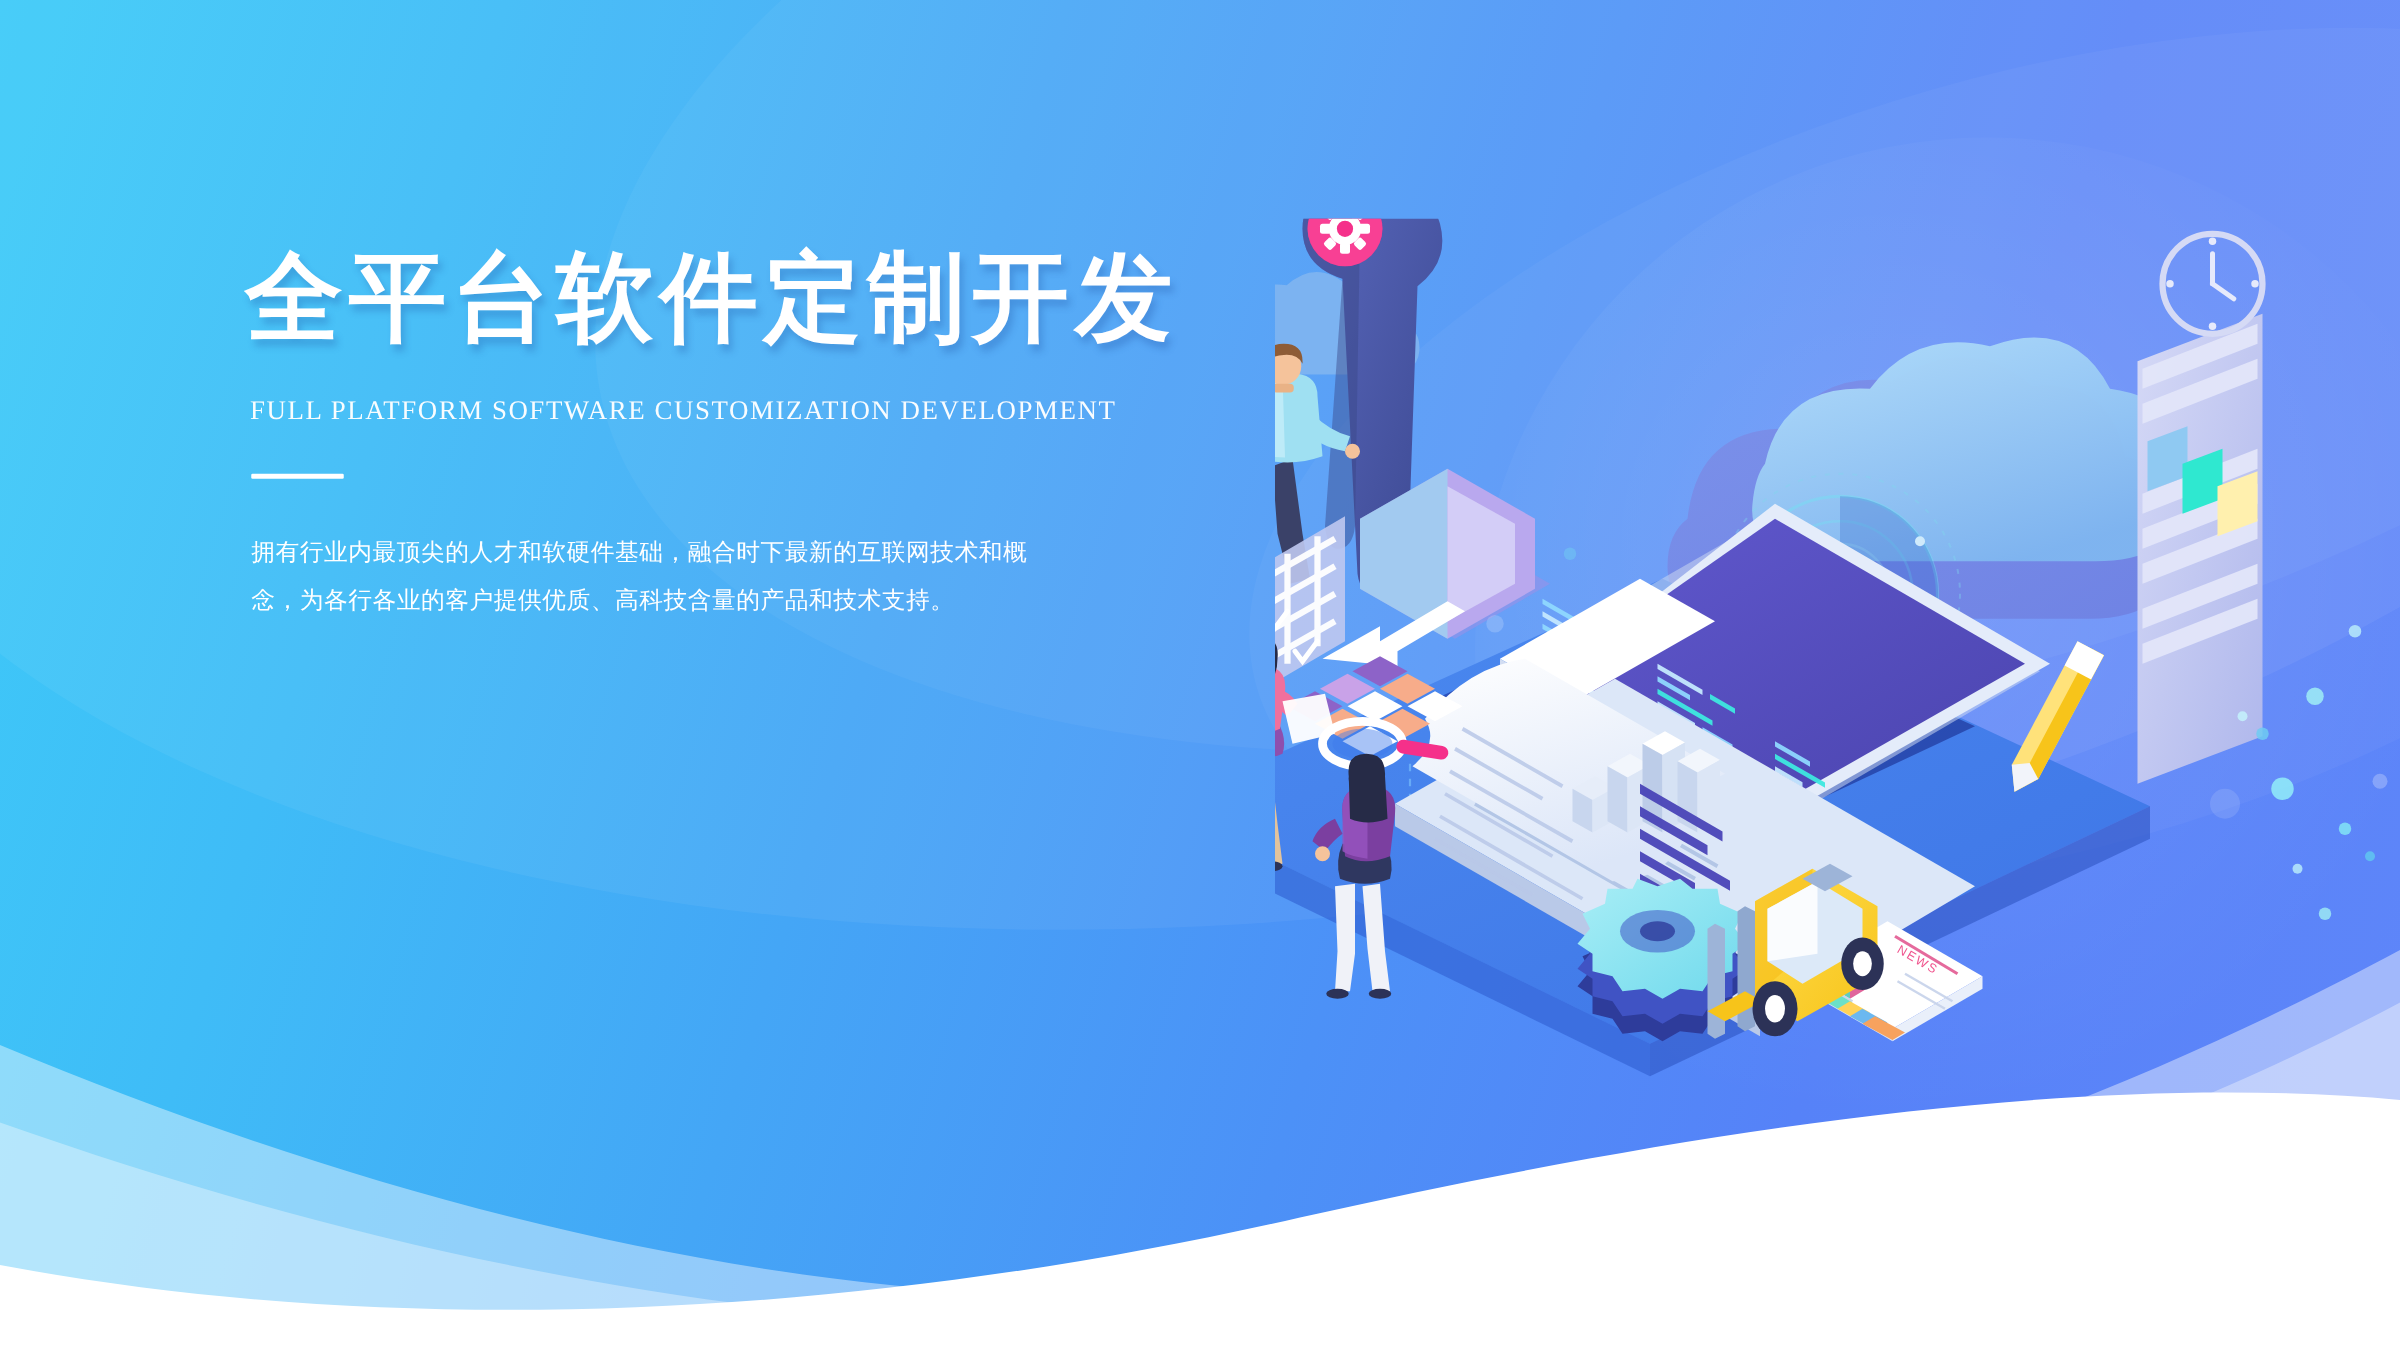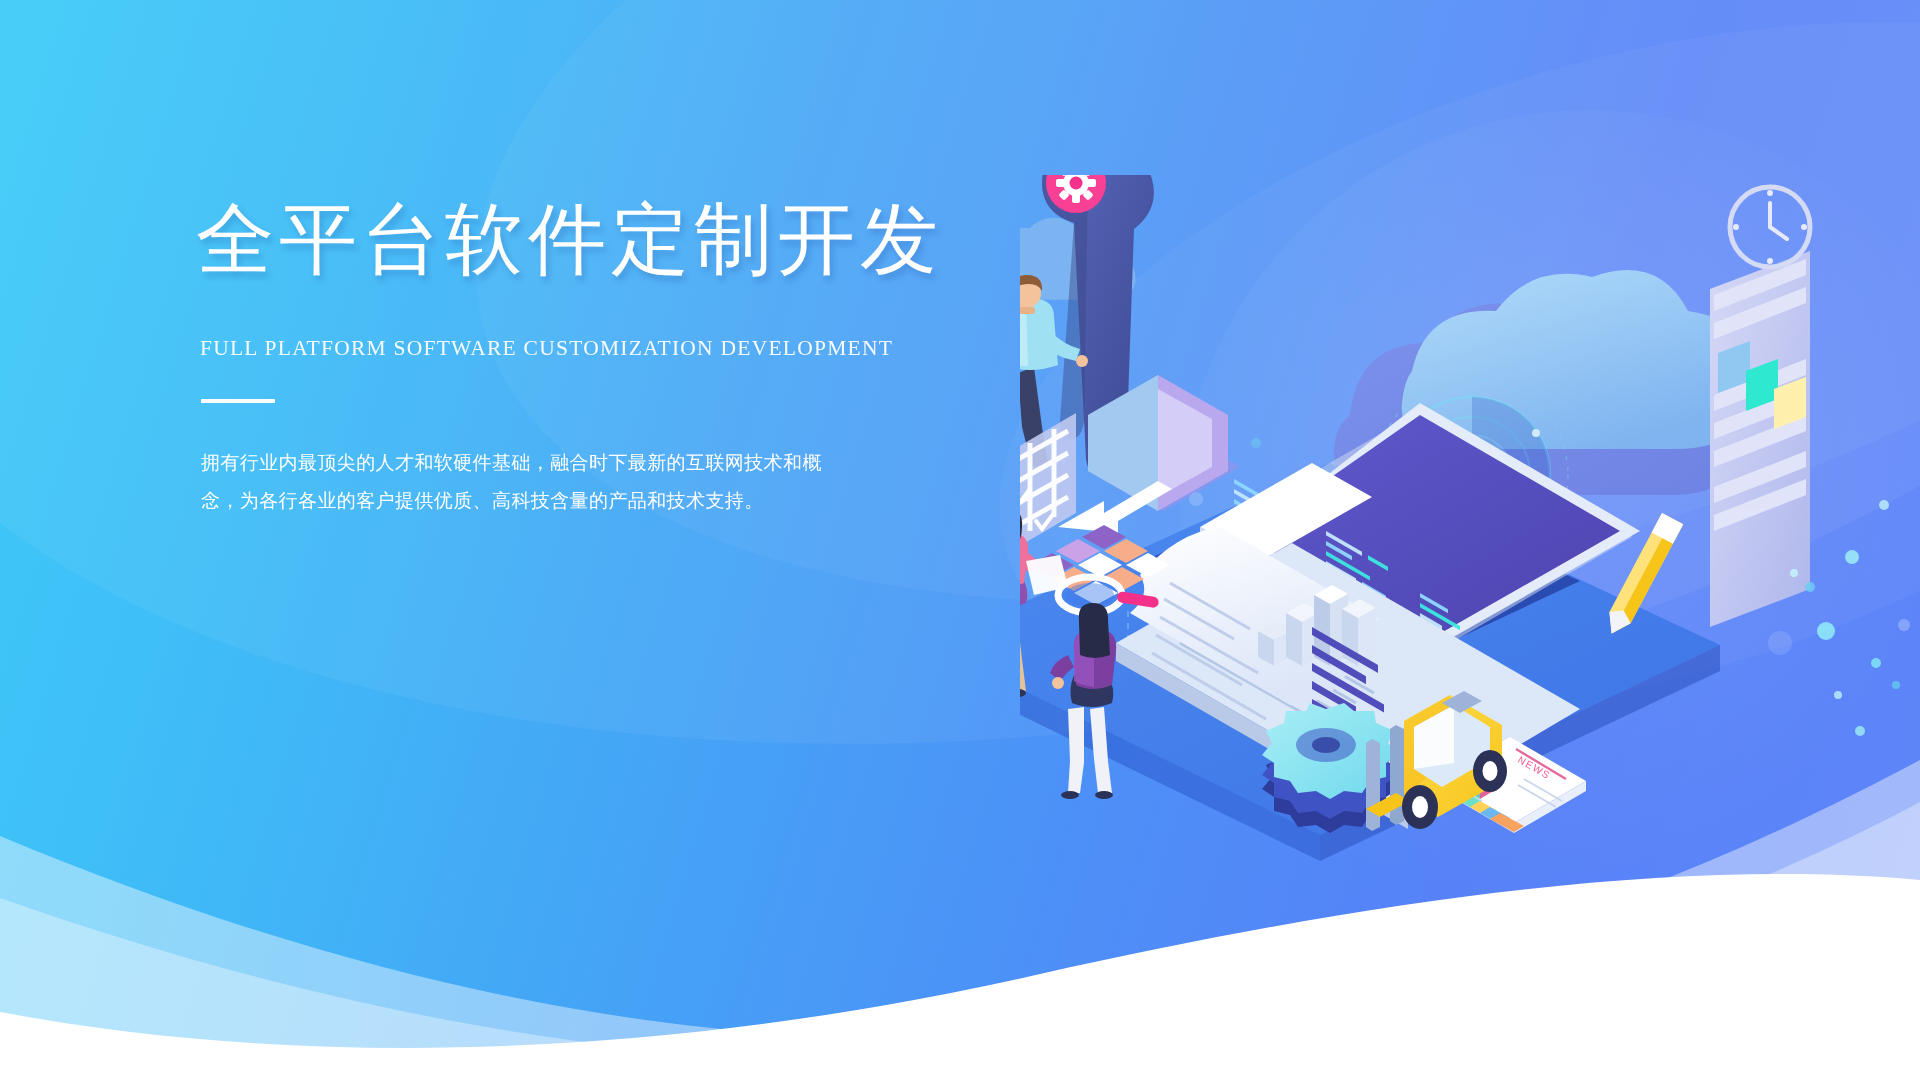--- a/index.html
+++ b/index.html
@@ -63,34 +63,34 @@
   
   .text-block {
     position: absolute;
     left: 196px;
     top: 196px;
     width: 820px;
   }
   .headline {
     font-family: "DejaVu Sans", "Liberation Sans", sans-serif;
     font-size: 78px;
-    font-weight: 400;
+    font-weight: 700;
     line-height: 1.12;
     letter-spacing: 5px;
     color: #ffffff;
     margin: 0;
     text-shadow: 3px 5px 6px rgba(30,80,160,0.28);
     white-space: nowrap;
   }
   .subhead {
     font-family: "Liberation Serif", "DejaVu Serif", serif;
     font-size: 21.5px;
     letter-spacing: 1.25px;
     color: #ffffff;
-    margin: 53px 0 0 4px;
+    margin: 33px 0 0 4px;
     white-space: nowrap;
     opacity: 0.97;
   }
   .divider {
     width: 74px;
     height: 4px;
     background: #ffffff;
     margin: 38px 0 0 5px;
     border-radius: 1px;
   }

